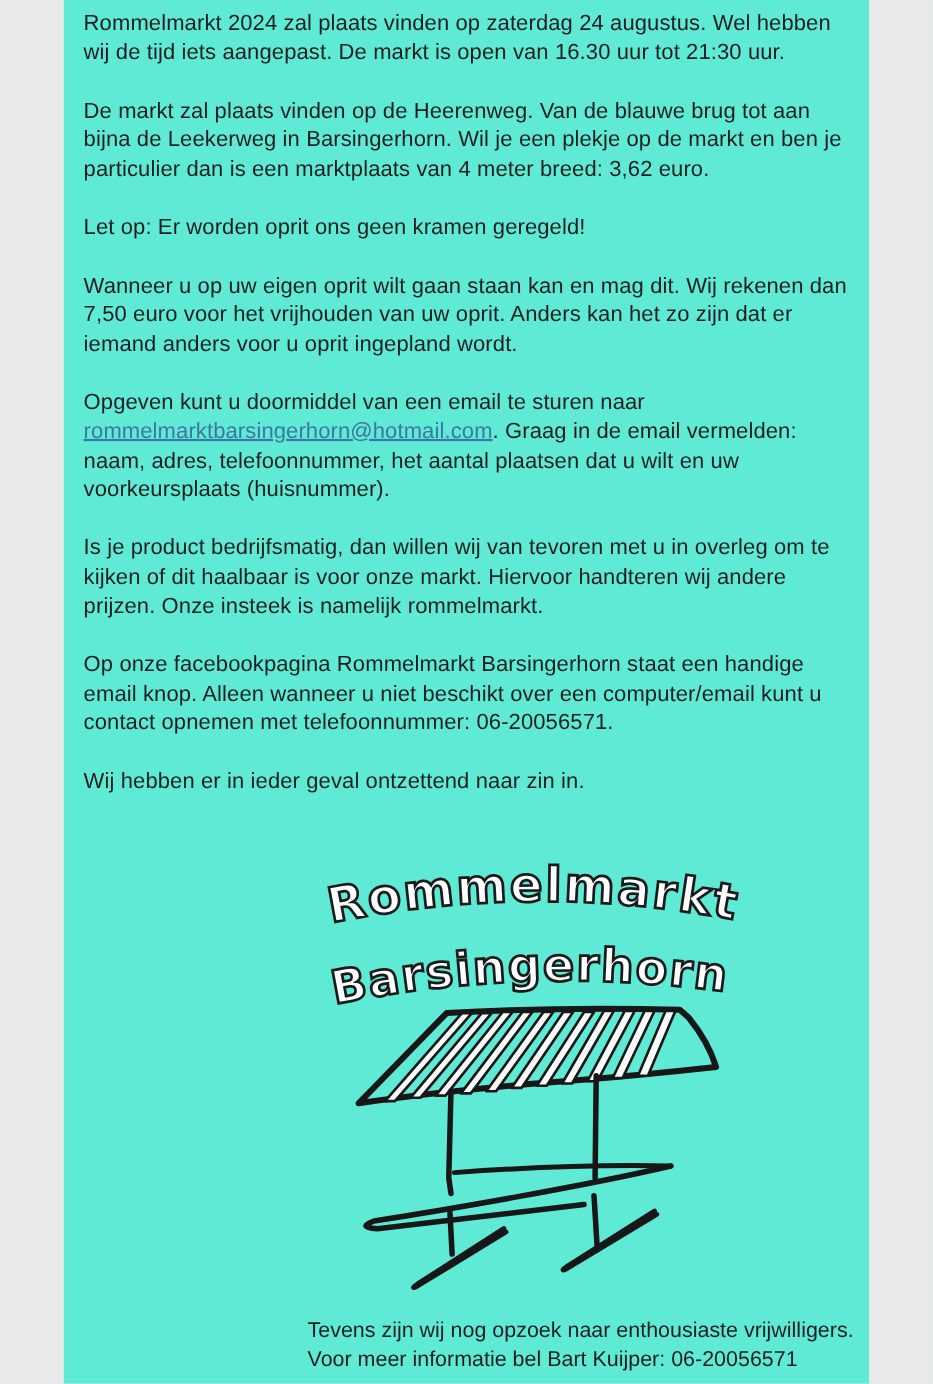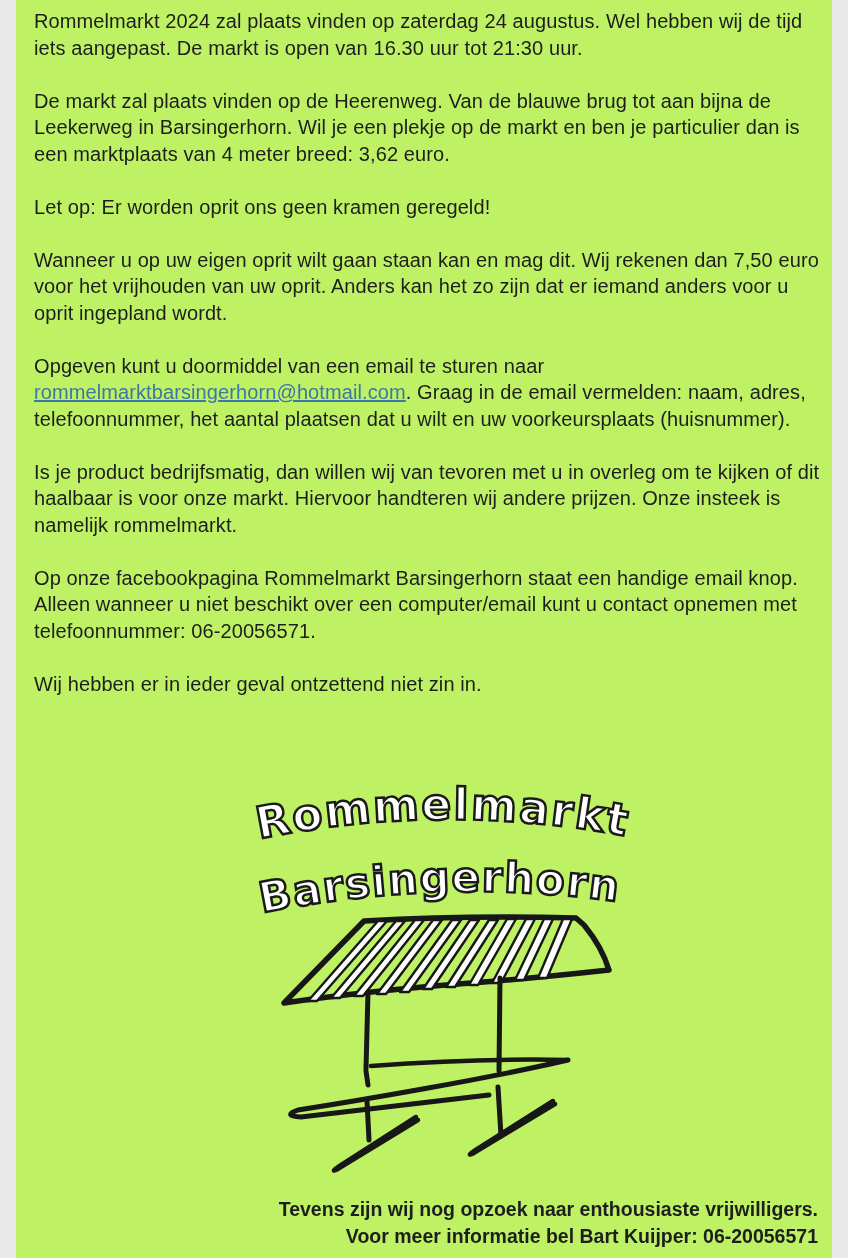--- a/index.html
+++ b/index.html
@@ -1,19 +1,19 @@
 <!DOCTYPE html>
 <html><head>
 <meta charset="utf-8">
 <style>
   html,body{margin:0;padding:0;background:#e9e9e9;}
   .page{
     position:relative;
-    width:816px;height:1258px;
-    background:#bef264;
+    width:732px;height:1258px;
+    background:#5eead4;
     font-family:"Liberation Sans","DejaVu Sans",sans-serif;
     color:#1e1e1e;
     overflow:hidden;
     margin:0 auto;
   }
   .textflow{
     position:absolute;top:8px;left:18px;right:10px;
     font-size:20px;line-height:26.5px;
     letter-spacing:0.1px;
   }
@@ -21,21 +21,21 @@
   .email-link{
     color:#3e76a4;
     text-decoration:underline;
     text-decoration-color:#3e76a4;
     cursor:pointer;
   }
   .logo-art{position:absolute;top:779px;left:0;}
   .footer{
     position:absolute;top:1196px;right:14px;
     font-size:19.5px;line-height:27px;
-    text-align:right;color:#1e1e1e;font-weight:bold;
+    color:#1e1e1e;
   }
   .sketch{stroke:#171717;fill:none;stroke-linecap:round;stroke-linejoin:round;}
   .stripe{fill:#fcfcfb;stroke:#171717;stroke-width:2.4;stroke-linejoin:round;}
   .logo-text{
     font-family:"DejaVu Sans","Liberation Sans",sans-serif;
     font-weight:bold;
     fill:#ffffff;stroke:#1a1a1a;stroke-width:2.5;
   }
 </style>
 </head>
@@ -44,21 +44,21 @@
 <div class="page">
 
   <div class="textflow">
     <p>Rommelmarkt 2024 zal plaats vinden op zaterdag 24 augustus. Wel hebben wij de tijd iets aangepast. De markt is open van 16.30 uur tot 21:30 uur.</p>
     <p>De markt zal plaats vinden op de Heerenweg. Van de blauwe brug tot aan bijna de Leekerweg in Barsingerhorn. Wil je een plekje op de markt en ben je particulier dan is een marktplaats van 4 meter breed: 3,62 euro.</p>
     <p>Let op: Er worden oprit ons geen kramen geregeld!</p>
     <p>Wanneer u op uw eigen oprit wilt gaan staan kan en mag dit. Wij rekenen dan 7,50 euro voor het vrijhouden van uw oprit. Anders kan het zo zijn dat er iemand anders voor u oprit ingepland wordt.</p>
     <p><span>Opgeven kunt u doormiddel van een email te sturen naar </span><a href="#" class="email-link">rommelmarktbarsingerhorn@hotmail.com</a><span>. Graag in de email vermelden: naam, adres, telefoonnummer, het aantal plaatsen dat u wilt en uw voorkeursplaats (huisnummer).</span></p>
     <p>Is je product bedrijfsmatig, dan willen wij van tevoren met u in overleg om te kijken of dit haalbaar is voor onze markt. Hiervoor handteren wij andere prijzen. Onze insteek is namelijk rommelmarkt.</p>
     <p>Op onze facebookpagina Rommelmarkt Barsingerhorn staat een handige email knop. Alleen wanneer u niet beschikt over een computer/email kunt u contact opnemen met telefoonnummer: 06-20056571.</p>
-    <p><span>Wij hebben er in ieder geval ontzettend niet zin in.</span><br></p>
+    <p><span>Wij hebben er in ieder geval ontzettend naar zin in.</span><br></p>
   </div>
 
   <svg class="logo-art" width="848" height="420" viewBox="0 0 848 420">
     <defs>
       <path id="arc1" d="M243,60 Q428,22 614,58"></path>
       <path id="arc2" d="M246,134 Q428,97 612,124"></path>
     </defs>
 
     <g>
       <text class="logo-text" font-size="44" letter-spacing="2">

